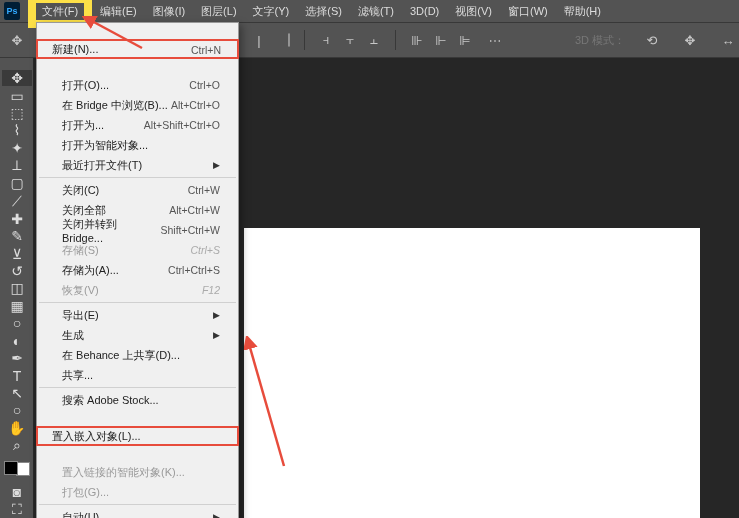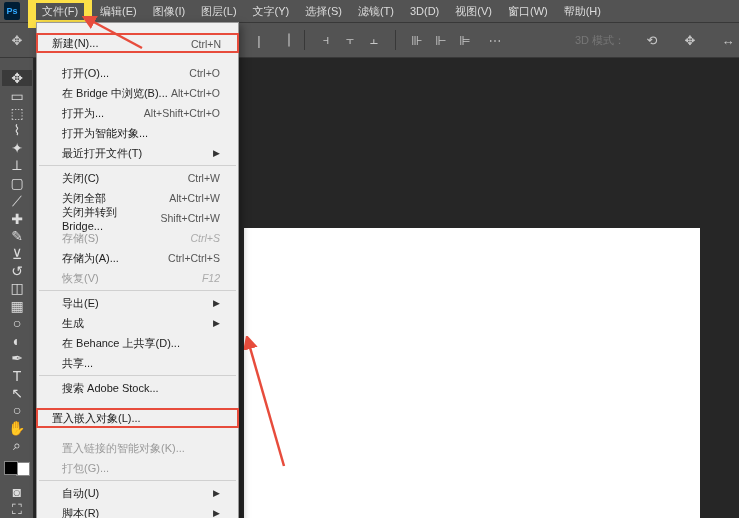--- a/index.html
+++ b/index.html
@@ -22,21 +22,21 @@
 .canvas { position:absolute; left:210px; top:170px; width:456px; height:290px; background:#fff; }
 .fg-bg { position:relative; width:30px; height:26px; margin:4px 2px; }
 .fg-sw { position:absolute; width:14px; height:14px; background:#000; border:1px solid #888; left:2px; top:2px; }
 .bg-sw { position:absolute; width:14px; height:14px; background:#fff; border:1px solid #888; right:2px; bottom:2px; }
 .dropdown { position:absolute; left:36px; top:22px; width:203px; background:#f0f0f0; border:1px solid #999; box-shadow:3px 3px 8px rgba(0,0,0,.35); z-index:50; font-size:11px; color:#222; }
 .dd-row { display:flex; justify-content:space-between; align-items:center; padding:3px 18px 3px 25px; height:20px; cursor:default; }
 .dd-row.disabled { color:#9a9a9a; }
 .dd-row .sc { color:#555; font-size:10.5px; }
 .dd-row.disabled .sc { color:#aaa;font-style:italic; }
 .dd-sep { height:1px; background:#d0d0d0; margin:2px 2px; }
-.dd-row.box { border:2px solid #e74c3c; margin:10px -1px; padding:2px 16px 1px 14px;justify-content:space-between; }
+.dd-row.box { border:2px solid #e74c3c; margin:16px -1px; padding:2px 16px 1px 14px;justify-content:space-between; }
 .sub-arrow { color:#333; font-size:9px; }
 .arrow1 { position:absolute; left:82px; top:16px; z-index:60; pointer-events:none; }
 .arrow2 { position:absolute; left:244px; top:336px; z-index:60; pointer-events:none; }
 </style>
 </head>
 <body>
 
 <div class="ps-icon">Ps</div>
 
 <div class="menubar" id="menubar">

